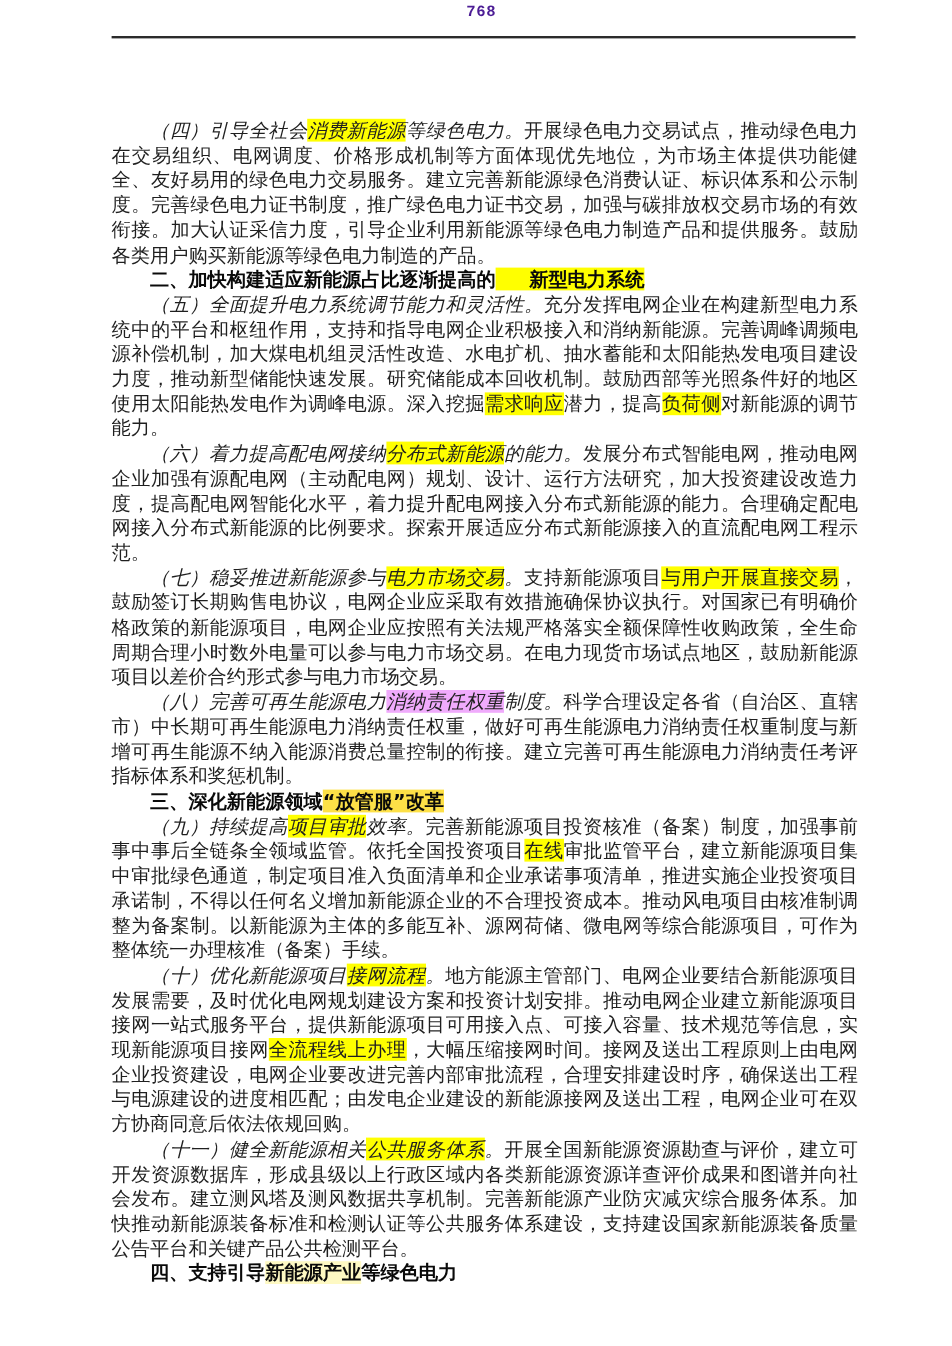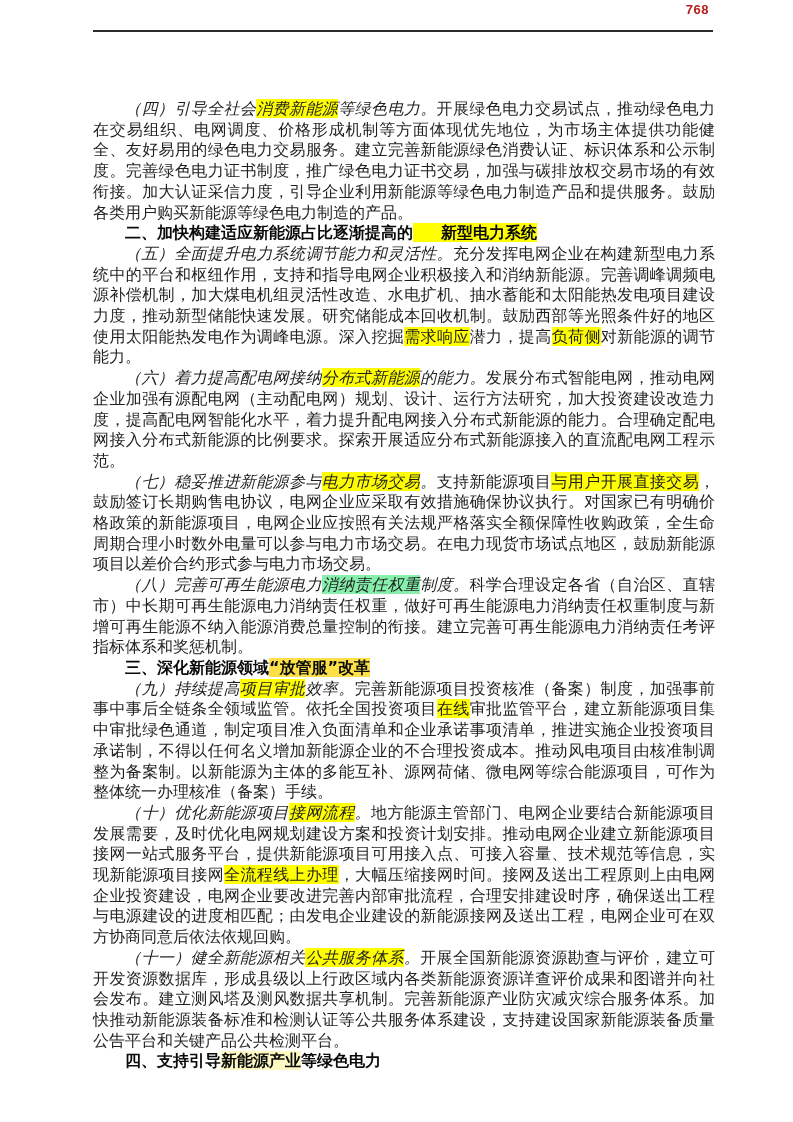--- a/index.html
+++ b/index.html
@@ -13,25 +13,25 @@
     height: 1122px;
     background: #ffffff;
     overflow: hidden;
     font-family: "DejaVu Serif", serif;
   }
   .page-number {
     position: absolute;
     top: 2px;
     left: 93px;
     width: 616px;
-    text-align: right;
-    font-family: Liberation Sans, sans-serif;
+    text-align: center;
+    font-family: Liberation Mono, monospace;
     font-size: 13px;
     font-weight: 600;
-    color: #b91c1c;
+    color: #4c1d95;
     letter-spacing: 0.5px;
   }
   .divider-rule {
     position: absolute;
     top: 30px;
     left: 93px;
     width: 620px;
     height: 2px;
     background: #2b2b2b;
   }
@@ -67,20 +67,20 @@
 
 <div class="page">
   <div class="page-number">768</div>
   <div class="divider-rule"></div>
   <div class="content">
       <p class="paragraph"><span class="kai">（四）引导全社会</span><span class="kai hl" style="background-color: rgb(255, 255, 0);">消费新能源</span><span class="kai">等绿色电力。</span><span>开展绿色电力交易试点，推动绿色电力在交易组织、电网调度、价格形成机制等方面体现优先地位，为市场主体提供功能健全、友好易用的绿色电力交易服务。建立完善新能源绿色消费认证、标识体系和公示制度。完善绿色电力证书制度，推广绿色电力证书交易，加强与碳排放权交易市场的有效衔接。加大认证采信力度，引导企业利用新能源等绿色电力制造产品和提供服务。鼓励各类用户购买新能源等绿色电力制造的产品。</span></p>
       <p class="heading"><span>二、加快构建适应新能源占比逐渐提高的</span><span class="hl" style="background-color: rgb(255, 255, 0); padding-left: 28px;">新型电力系统</span></p>
       <p class="paragraph"><span class="kai">（五）全面提升电力系统调节能力和灵活性。</span><span>充分发挥电网企业在构建新型电力系统中的平台和枢纽作用，支持和指导电网企业积极接入和消纳新能源。完善调峰调频电源补偿机制，加大煤电机组灵活性改造、水电扩机、抽水蓄能和太阳能热发电项目建设力度，推动新型储能快速发展。研究储能成本回收机制。鼓励西部等光照条件好的地区使用太阳能热发电作为调峰电源。深入挖掘</span><span class="hl" style="background-color: rgb(255, 255, 0);">需求响应</span><span>潜力，提高</span><span class="hl" style="background-color: rgb(255, 255, 0);">负荷侧</span><span>对新能源的调节能力。</span></p>
       <p class="paragraph"><span class="kai">（六）着力提高配电网接纳</span><span class="kai hl" style="background-color: rgb(255, 255, 0);">分布式新能源</span><span class="kai">的能力。</span><span>发展分布式智能电网，推动电网企业加强有源配电网（主动配电网）规划、设计、运行方法研究，加大投资建设改造力度，提高配电网智能化水平，着力提升配电网接入分布式新能源的能力。合理确定配电网接入分布式新能源的比例要求。探索开展适应分布式新能源接入的直流配电网工程示范。</span></p>
       <p class="paragraph"><span class="kai">（七）稳妥推进新能源参与</span><span class="kai hl" style="background-color: rgb(255, 255, 0);">电力市场交易</span><span class="kai">。</span><span>支持新能源项目</span><span class="hl" style="background-color: rgb(255, 255, 0);">与用户开展直接交易</span><span>，鼓励签订长期购售电协议，电网企业应采取有效措施确保协议执行。对国家已有明确价格政策的新能源项目，电网企业应按照有关法规严格落实全额保障性收购政策，全生命周期合理小时数外电量可以参与电力市场交易。在电力现货市场试点地区，鼓励新能源项目以差价合约形式参与电力市场交易。</span></p>
-      <p class="paragraph"><span class="kai">（八）完善可再生能源电力</span><span class="kai hl" style="background-color: #86efac;">消纳责任权重</span><span class="kai">制度。</span><span>科学合理设定各省（自治区、直辖市）中长期可再生能源电力消纳责任权重，做好可再生能源电力消纳责任权重制度与新增可再生能源不纳入能源消费总量控制的衔接。建立完善可再生能源电力消纳责任考评指标体系和奖惩机制。</span></p>
+      <p class="paragraph"><span class="kai">（八）完善可再生能源电力</span><span class="kai hl" style="background-color: #f0abfc;">消纳责任权重</span><span class="kai">制度。</span><span>科学合理设定各省（自治区、直辖市）中长期可再生能源电力消纳责任权重，做好可再生能源电力消纳责任权重制度与新增可再生能源不纳入能源消费总量控制的衔接。建立完善可再生能源电力消纳责任考评指标体系和奖惩机制。</span></p>
       <p class="heading"><span>三、深化新能源领域</span><span class="hl" style="background-color: #fde047;">“放管服”改革</span></p>
       <p class="paragraph"><span class="kai">（九）持续提高</span><span class="kai hl" style="background-color: rgb(255, 255, 0);">项目审批</span><span class="kai">效率。</span><span>完善新能源项目投资核准（备案）制度，加强事前事中事后全链条全领域监管。依托全国投资项目</span><span class="hl" style="background-color: rgb(255, 255, 0);">在线</span><span>审批监管平台，建立新能源项目集中审批绿色通道，制定项目准入负面清单和企业承诺事项清单，推进实施企业投资项目承诺制，不得以任何名义增加新能源企业的不合理投资成本。推动风电项目由核准制调整为备案制。以新能源为主体的多能互补、源网荷储、微电网等综合能源项目，可作为整体统一办理核准（备案）手续。</span></p>
       <p class="paragraph"><span class="kai">（十）优化新能源项目</span><span class="kai hl" style="background-color: rgb(255, 255, 0);">接网流程</span><span class="kai">。</span><span>地方能源主管部门、电网企业要结合新能源项目发展需要，及时优化电网规划建设方案和投资计划安排。推动电网企业建立新能源项目接网一站式服务平台，提供新能源项目可用接入点、可接入容量、技术规范等信息，实现新能源项目接网</span><span class="hl" style="background-color: rgb(255, 255, 0);">全流程线上办理</span><span>，大幅压缩接网时间。接网及送出工程原则上由电网企业投资建设，电网企业要改进完善内部审批流程，合理安排建设时序，确保送出工程与电源建设的进度相匹配；由发电企业建设的新能源接网及送出工程，电网企业可在双方协商同意后依法依规回购。</span></p>
       <p class="paragraph"><span class="kai">（十一）健全新能源相关</span><span class="kai hl" style="background-color: rgb(255, 255, 0);">公共服务体系</span><span class="kai">。</span><span>开展全国新能源资源勘查与评价，建立可开发资源数据库，形成县级以上行政区域内各类新能源资源详查评价成果和图谱并向社会发布。建立测风塔及测风数据共享机制。完善新能源产业防灾减灾综合服务体系。加快推动新能源装备标准和检测认证等公共服务体系建设，支持建设国家新能源装备质量公告平台和关键产品公共检测平台。</span></p>
       <p class="heading"><span>四、支持引导</span><span class="hl" style="background-color: #fef9c3;">新能源产业</span><span>等绿色电力</span></p>
     </div>
 </div>
 
 </body></html>

